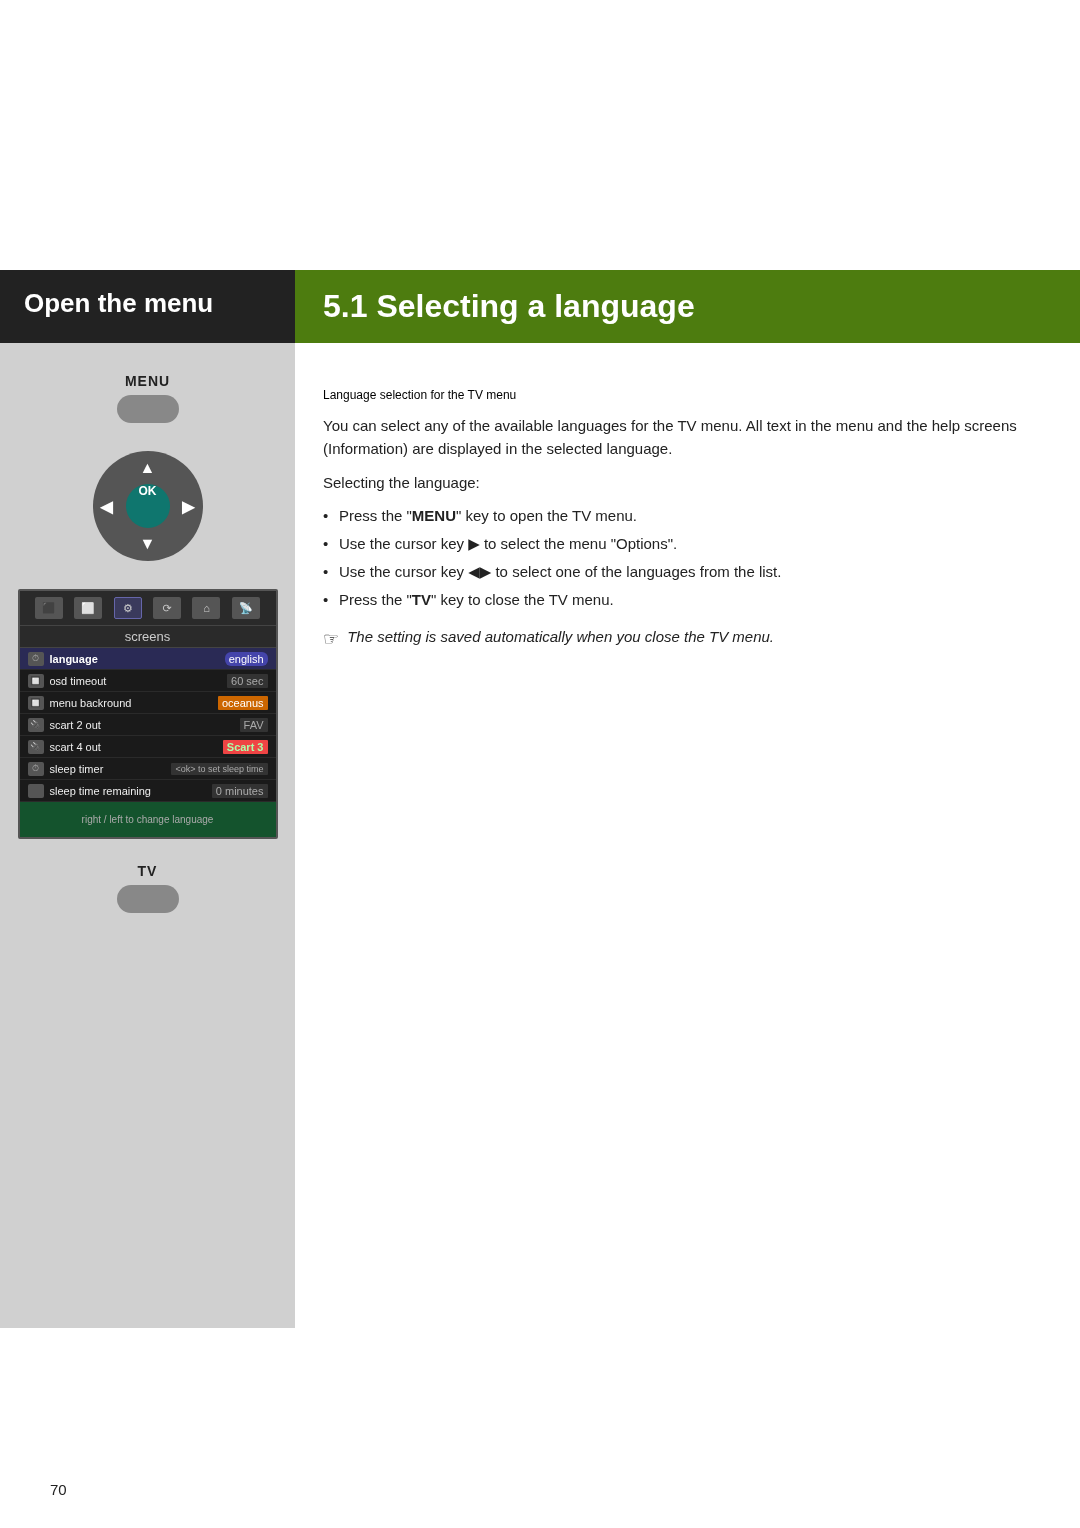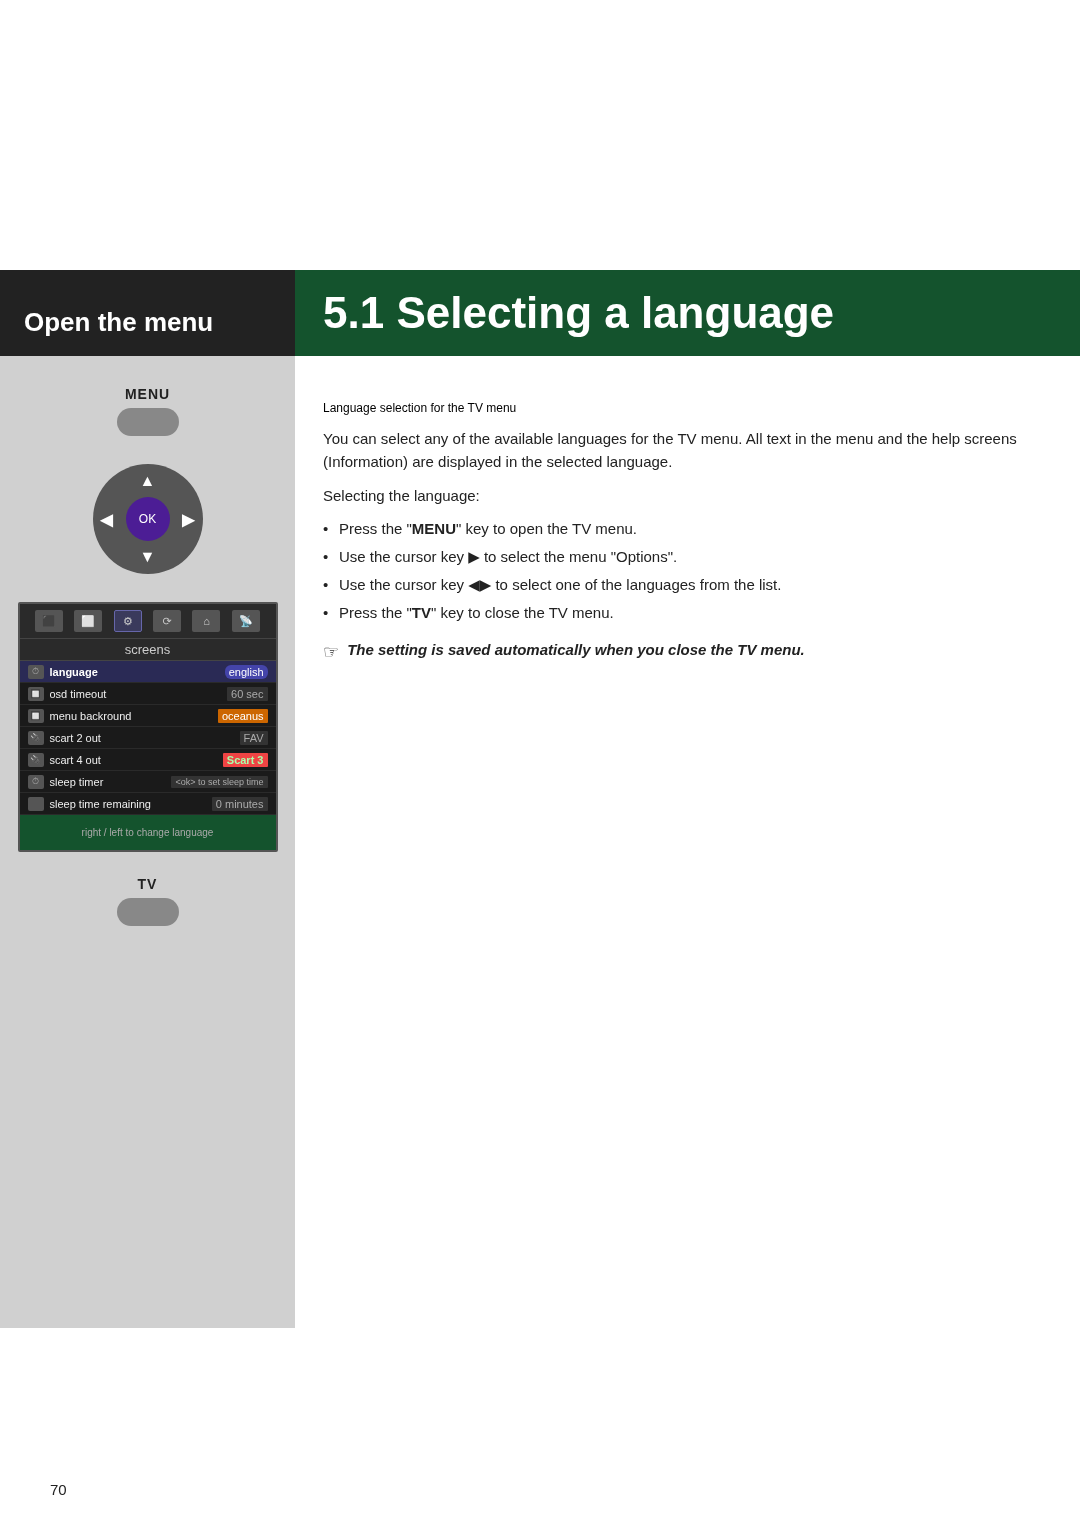--- a/index.html
+++ b/index.html
@@ -49,28 +49,28 @@
     }
 
     .left-header {
       width: 295px;
       background: #222222;
       color: #ffffff;
       font-size: 26px;
       font-weight: bold;
       padding: 18px 24px;
       display: flex;
-      align-items: flex-end;
+      align-items: flex-start;
     }
 
     .right-header {
       flex: 1;
-      background: #14532d;
+      background: #4d7c0f;
       color: #ffffff;
-      font-size: 44px;
+      font-size: 32px;
       font-weight: bold;
       padding: 18px 28px;
       display: flex;
       align-items: center;
     }
 
     
     .right-column {
       flex: 1;
       padding: 28px 36px 28px 28px;
@@ -124,21 +124,21 @@
     .note-icon {
       font-size: 18px;
       margin-right: 8px;
       color: #333;
       margin-top: 2px;
     }
 
     .note-text {
       font-size: 15px;
       font-style: italic;
-      font-weight: bold;
+      font-weight: normal;
       line-height: 1.5;
       color: #222;
     }
 
     
     .remote-section {
       display: flex;
       flex-direction: column;
       align-items: center;
       padding-top: 30px;
@@ -176,30 +176,30 @@
       position: relative;
       display: flex;
       align-items: center;
       justify-content: center;
     }
 
     .dpad-inner {
       width: 44px;
       height: 44px;
       border-radius: 50%;
-      background: #4c1d95;
+      background: #0f766e;
       position: absolute;
       top: 50%;
       left: 50%;
       transform: translate(-50%, -50%);
       display: flex;
-      align-items: center;
+      align-items: flex-start;
       justify-content: center;
       font-size: 12px;
-      font-weight: normal;
+      font-weight: bold;
       color: #fff;
       z-index: 2;
     }
 
     .dpad-arrow {
       position: absolute;
       color: #fff;
       font-size: 16px;
       font-weight: bold;
     }

